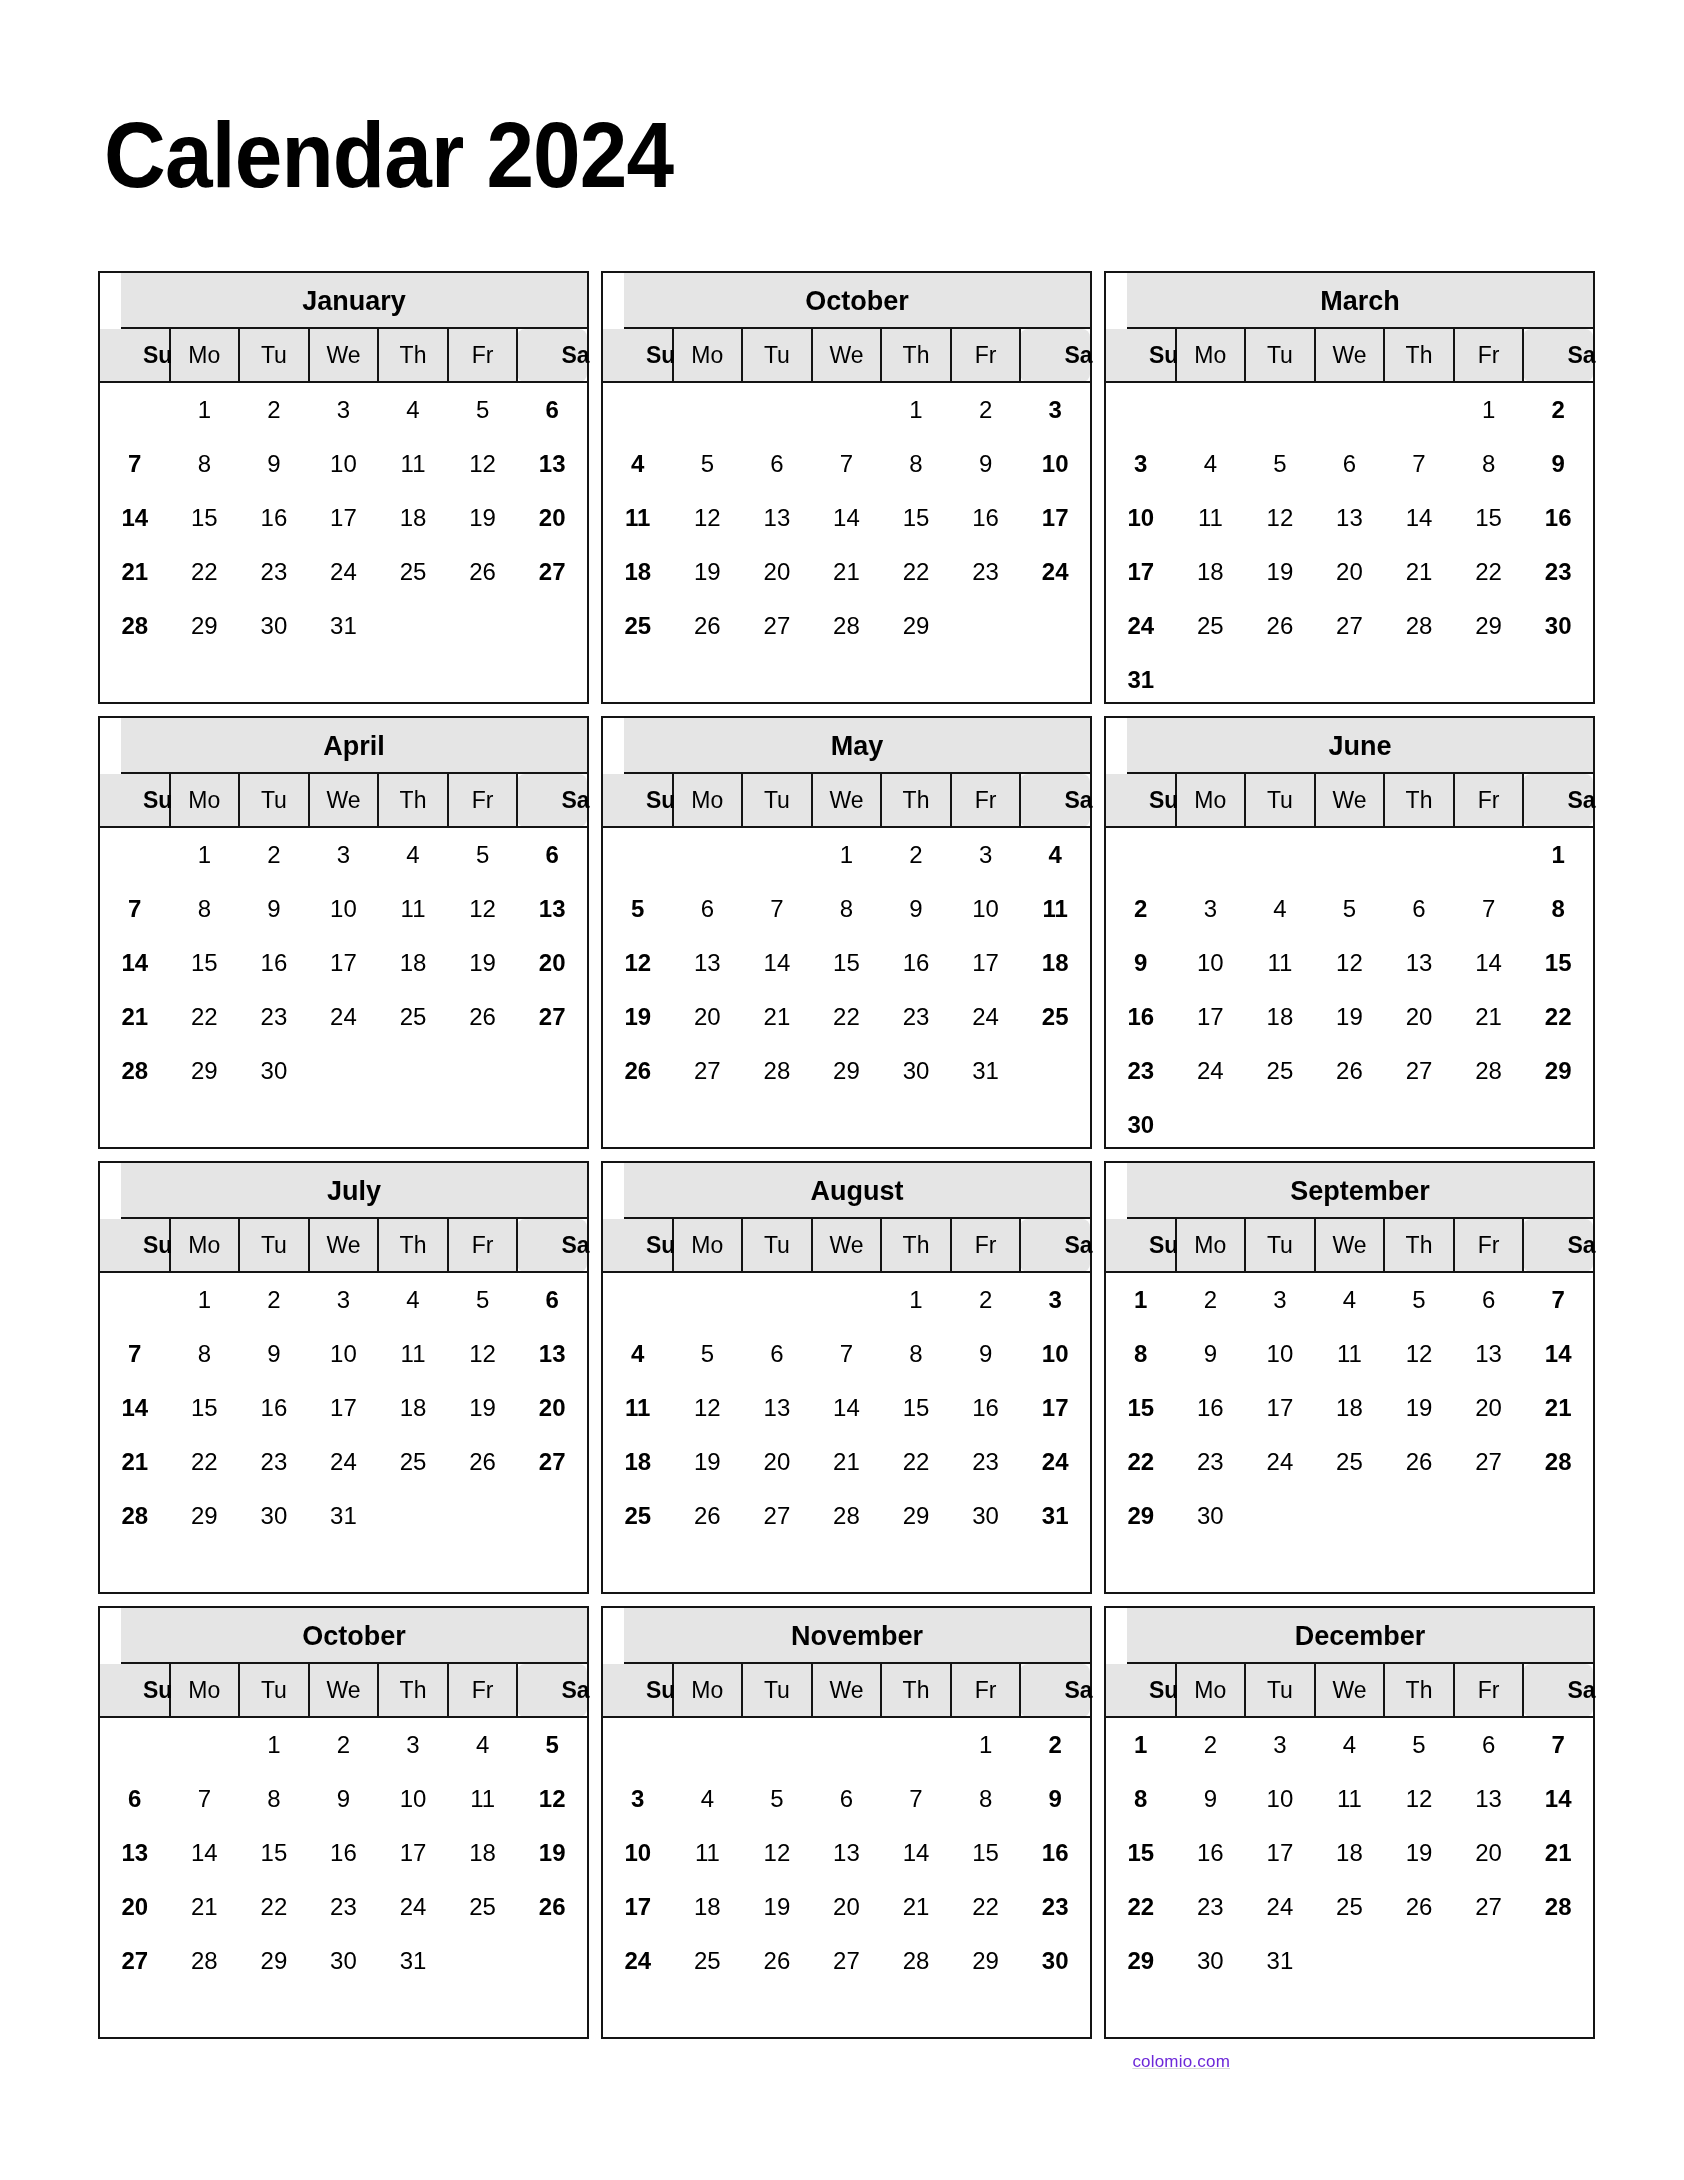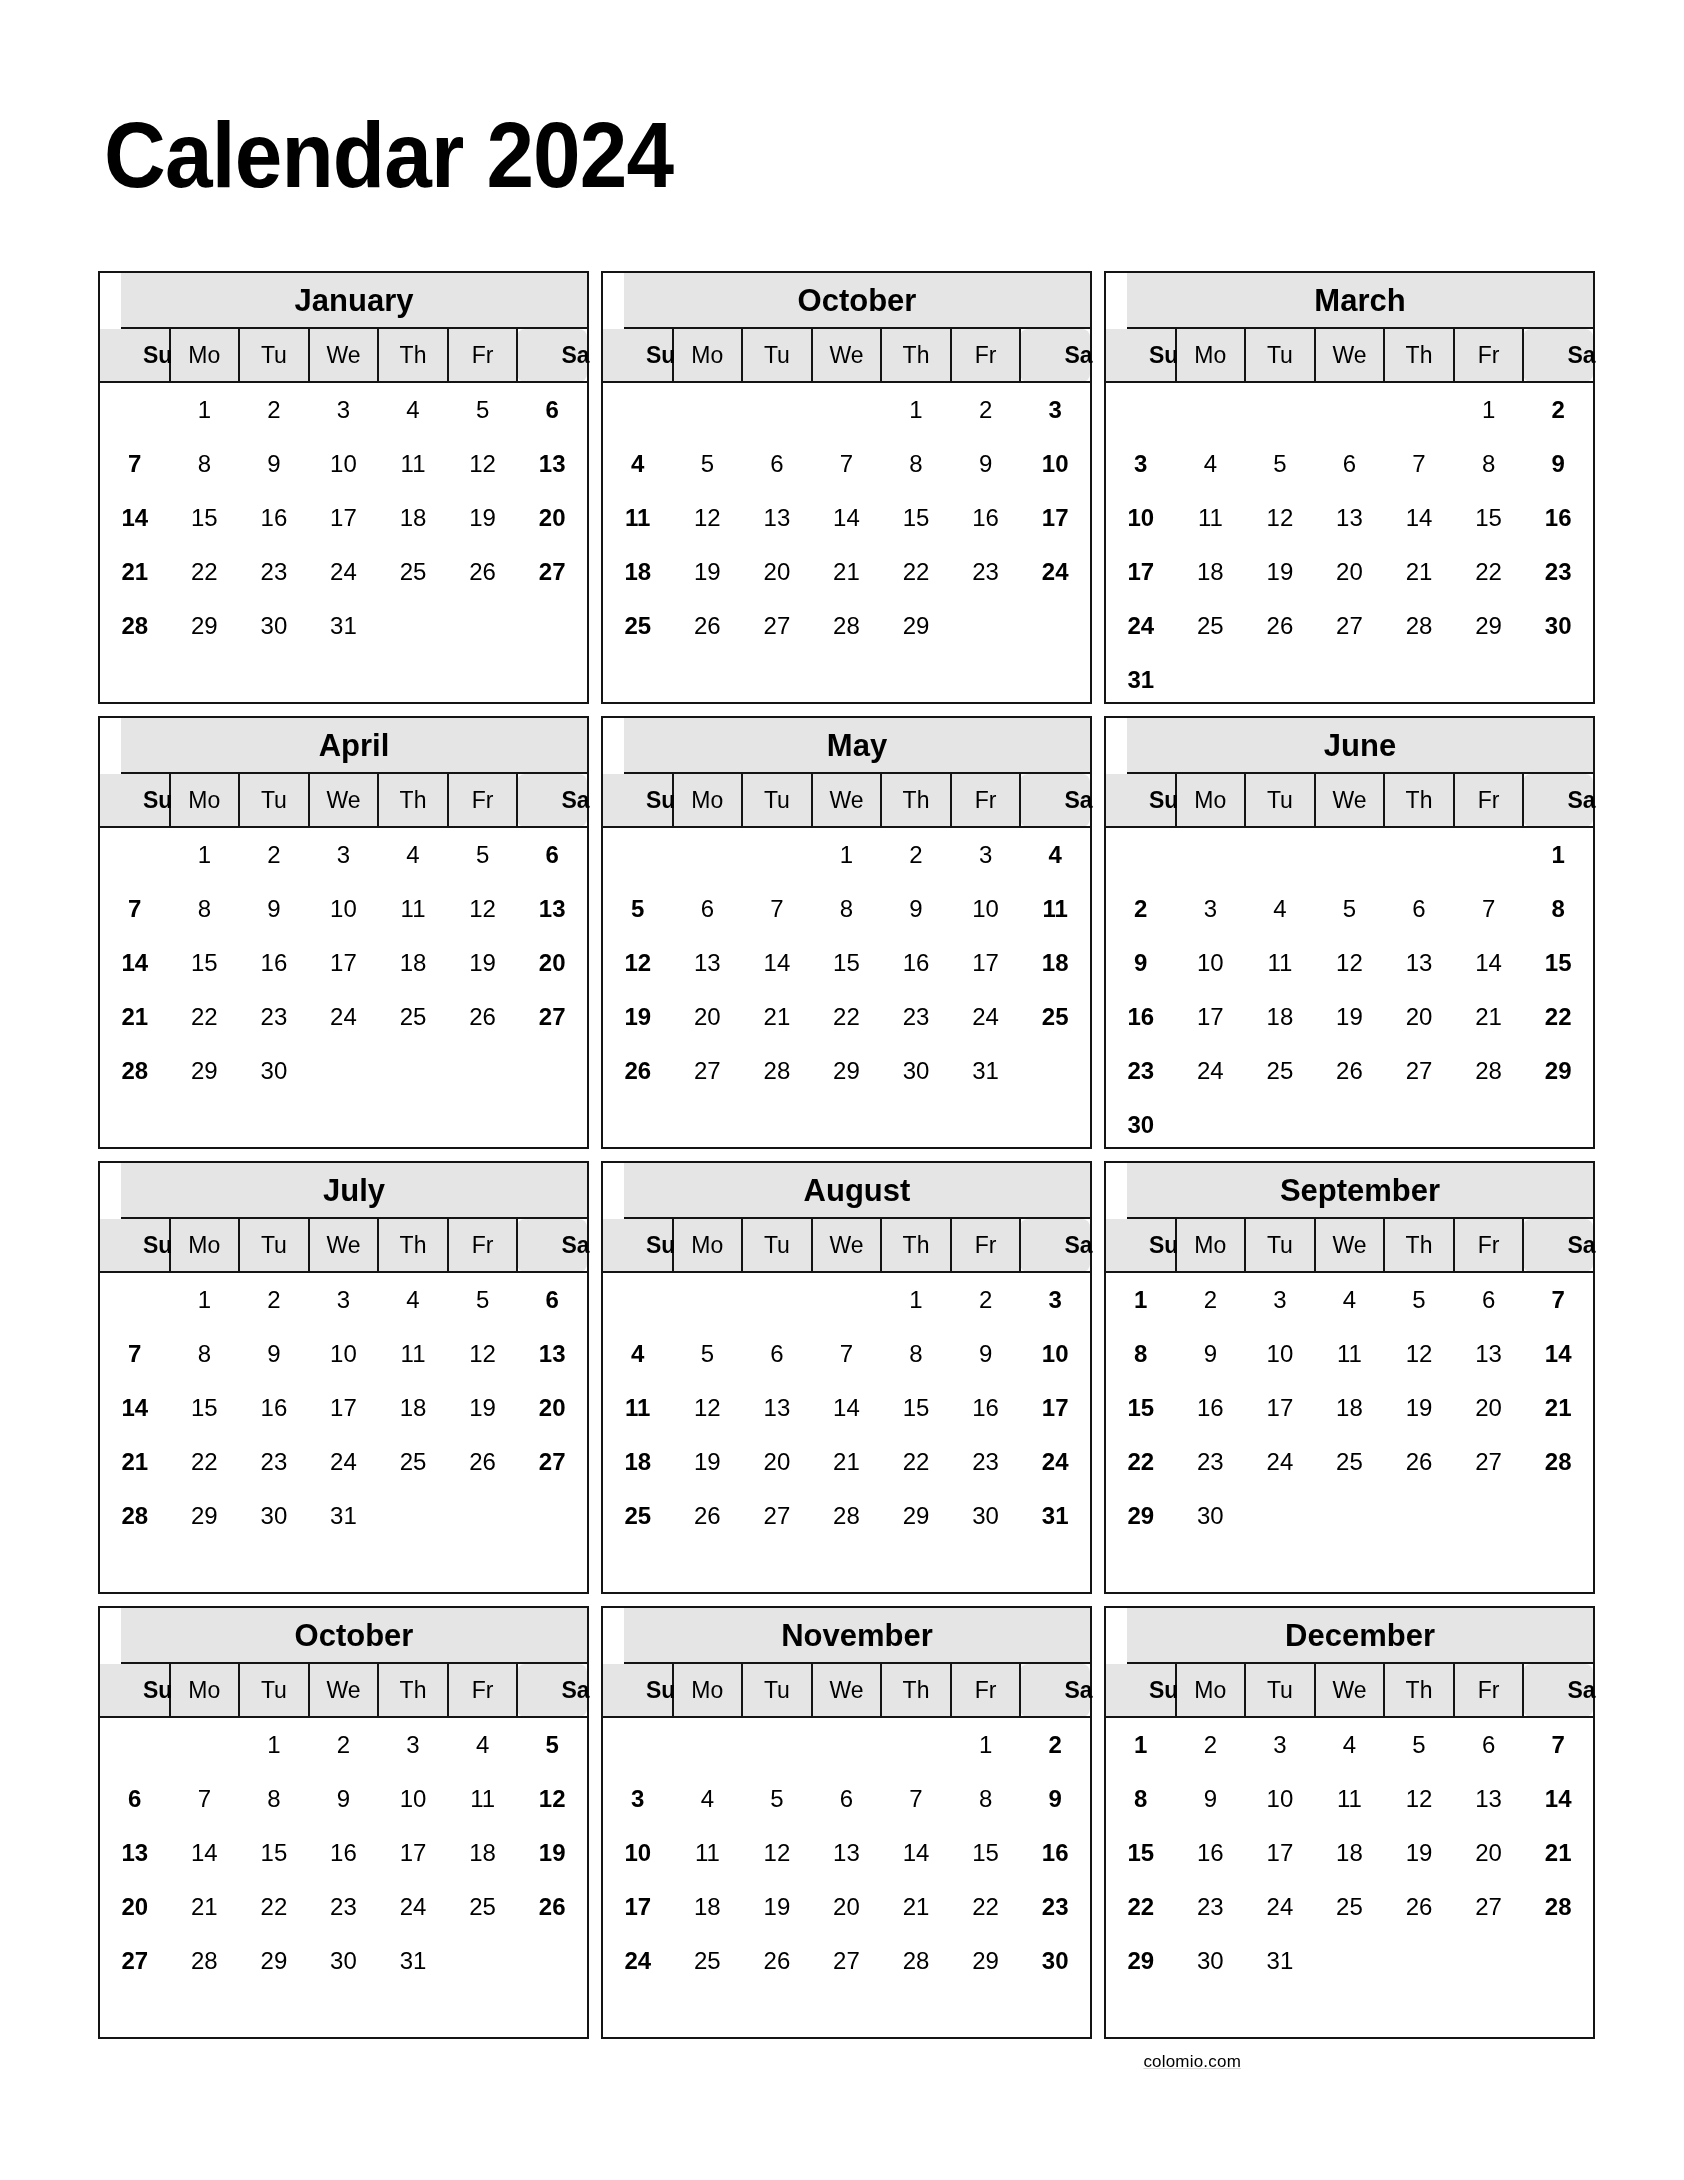--- a/index.html
+++ b/index.html
@@ -62,21 +62,21 @@
     background: #ffffff;
     display: flex;
     flex-direction: column;
   }
 
   .month-name {
     background: #e5e5e5;
     height: 56px;
     line-height: 56px;
     text-align: center;
-    font-size: 31px;
+    font-size: 27px;
     font-weight: bold;
     border-bottom: 2.6px solid #141414;
     box-sizing: border-box;
     font-family: "Liberation Sans", sans-serif;
     margin-left: 21px;
   }
 
   table.month-table {
     border-collapse: collapse;
     width: 100%;
@@ -108,24 +108,24 @@
     padding: 0;
     font-weight: normal;
     font-family: "Liberation Sans", sans-serif;
   }
   table.month-table td.wk-end { font-weight: bold; }
   table.month-table td.empty { color: transparent; }
 
   
   .watermark {
     position: absolute;
-    right: 92px;
+    right: 103px;
     top: 2052px;
     font-size: 17px;
-    color: #000000;
+    color: #6d28d9;
     text-decoration: underline;
     text-decoration-color: #d8d8d8;
     font-family: "Liberation Sans", sans-serif;
     letter-spacing: 0.2px;
   }
 </style>
 </head>
 <body>
 
 <div class="page">

